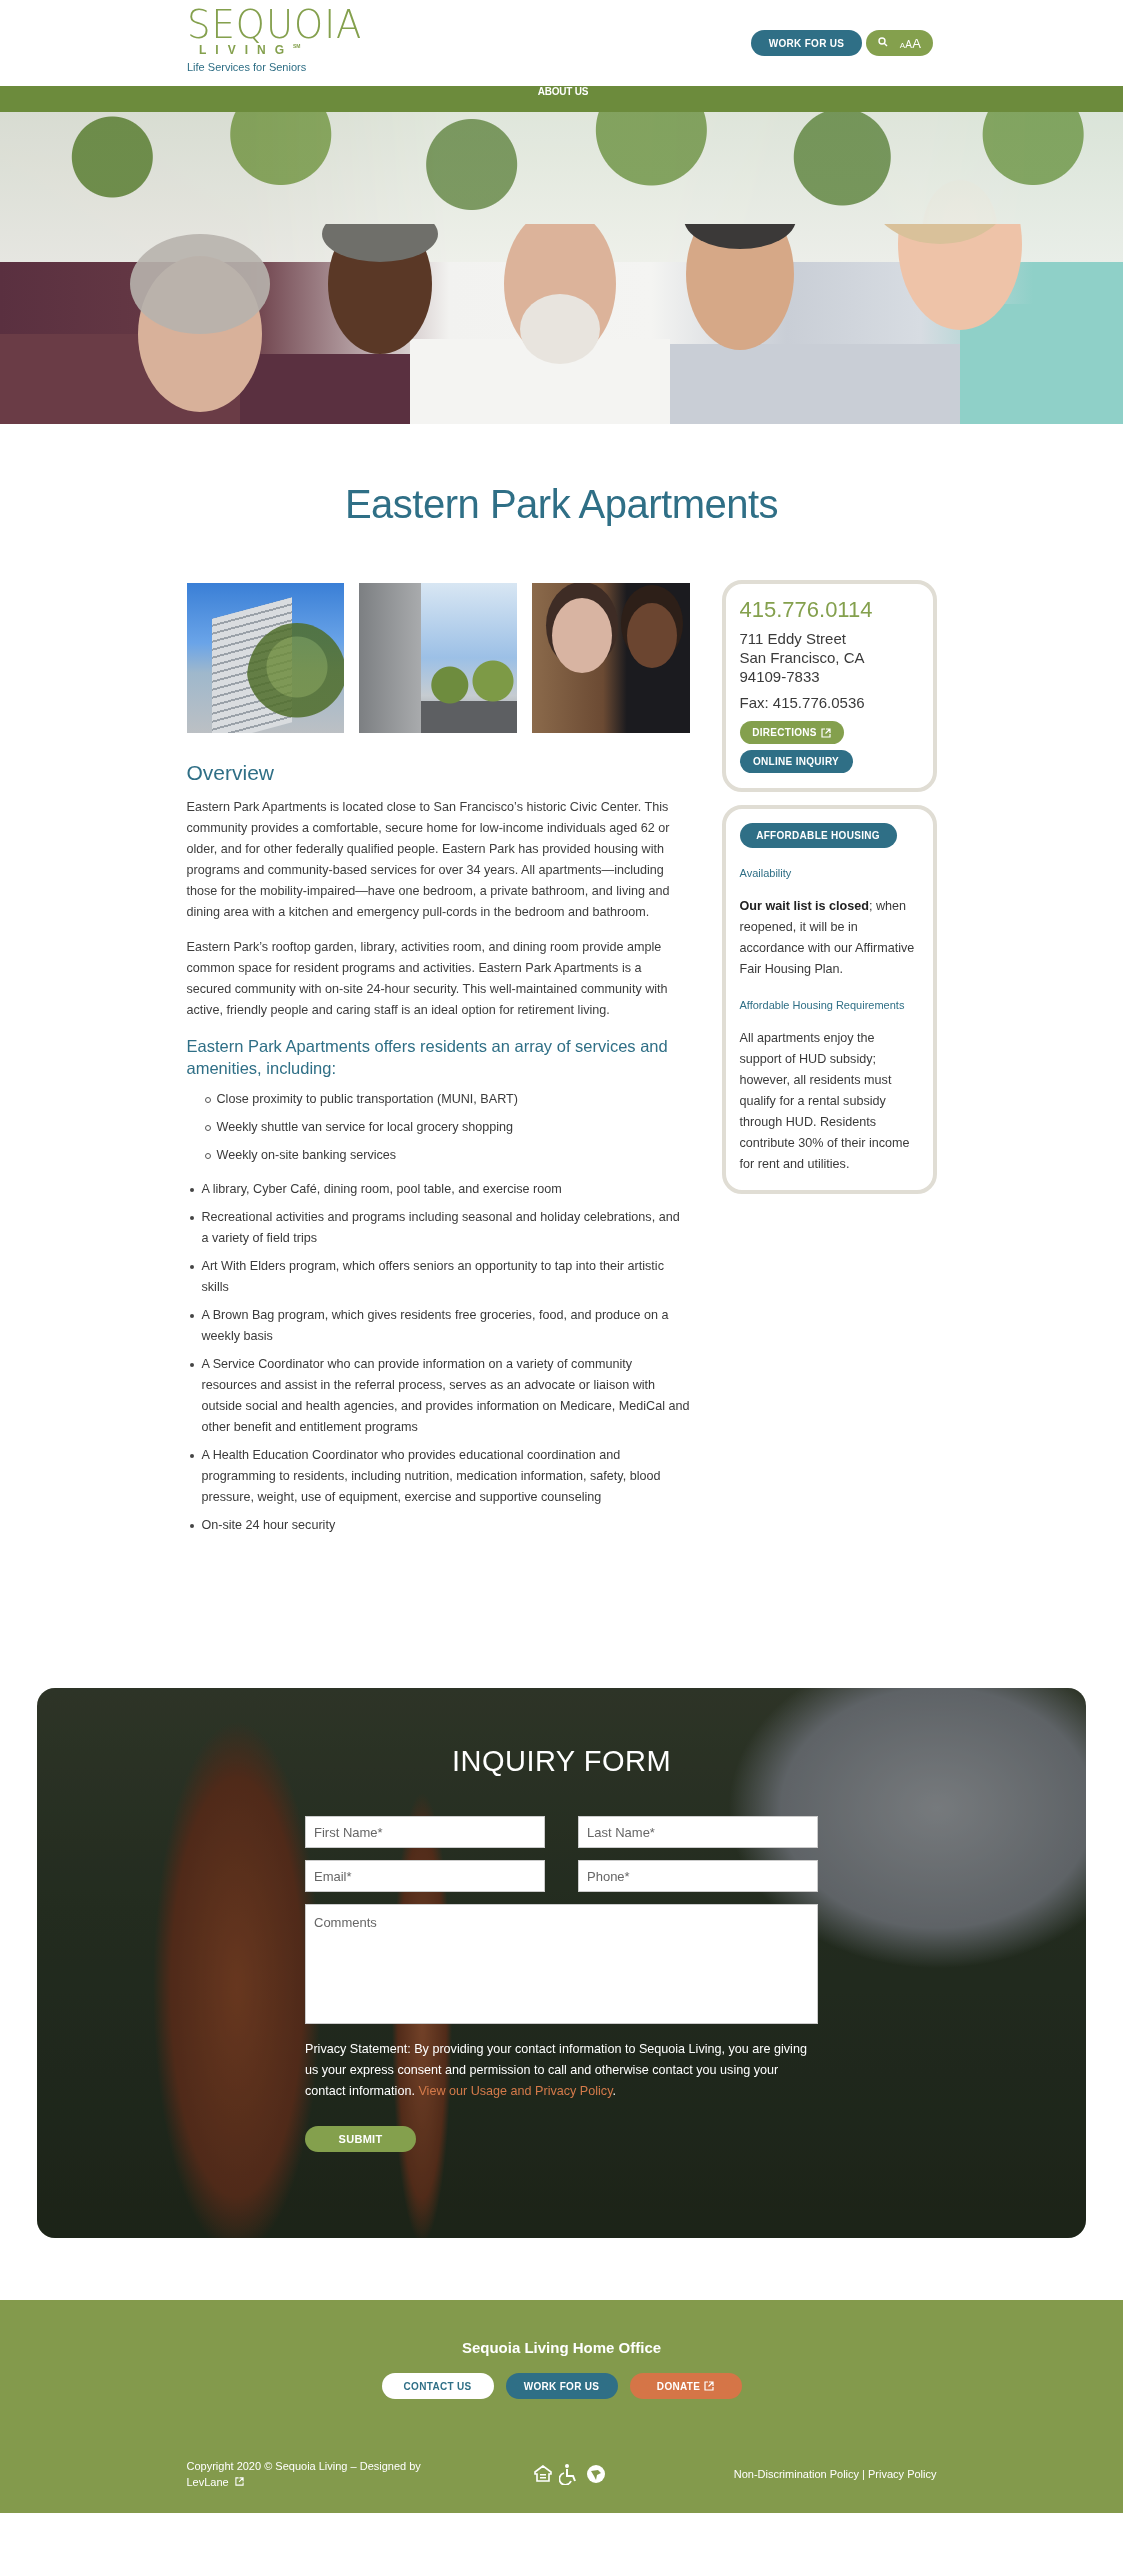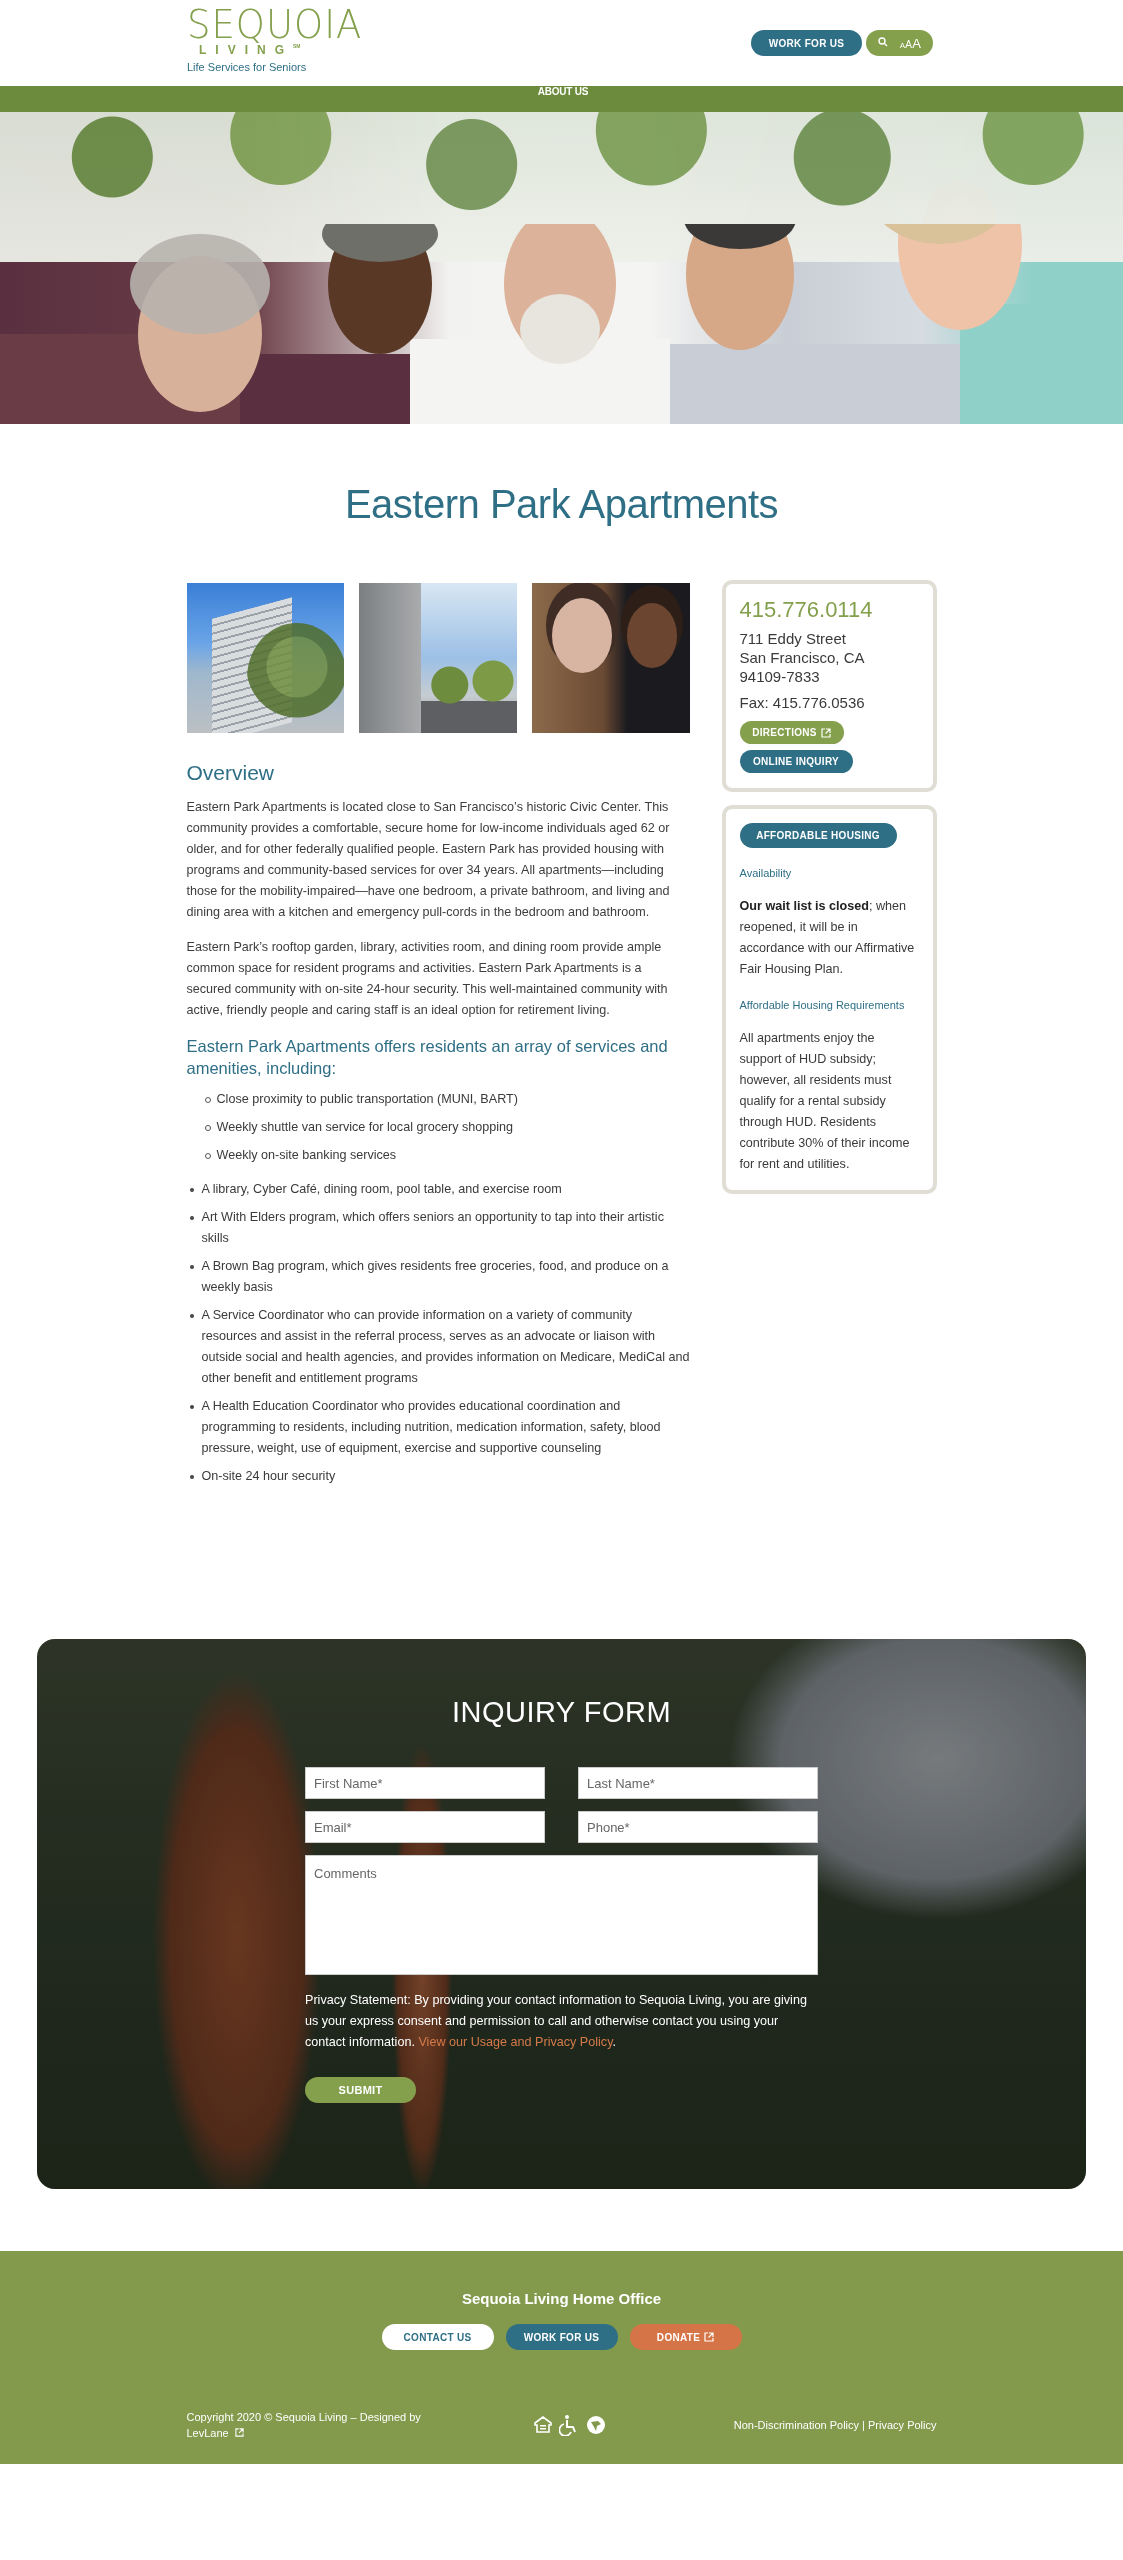--- a/index.html
+++ b/index.html
@@ -71,21 +71,21 @@
   h2.section { font-size: 21px; color: #2f6f86; font-weight: normal; margin-top: 28px; margin-bottom: 12px; }
   p.body { font-size: 12.6px; line-height: 21px; color: #3d3d3d; margin-bottom: 14px; }
   h3.sub { font-size: 16.5px; color: #2f6f86; font-weight: normal; line-height: 22px; margin-top: 2px; margin-bottom: 10px; }
   ul.nested { list-style: none; padding-left: 22px; margin-bottom: 14px; }
   ul.nested li { font-size: 12.6px; line-height: 20px; margin-bottom: 8px; position: relative; padding-left: 8px; }
   ul.nested li::before { content: ""; position: absolute; left: -4px; top: 8px; width: 4px; height: 4px; border: 1px solid #555; border-radius: 50%; }
   ul.main-list { list-style: none; padding-left: 15px; }
   ul.main-list li { font-size: 12.6px; line-height: 21px; margin-bottom: 7px; position: relative; }
   ul.main-list li::before { content: ""; position: absolute; left: -12px; top: 9px; width: 4px; height: 4px; background: #444; border-radius: 50%; }
 
-  .card { border: 4px solid #e0ddd4; border-radius: 10px; padding: 13px 14px 15px 14px; margin-bottom: 13px; }
+  .card { border: 4px solid #e0ddd4; border-radius: 20px; padding: 13px 14px 15px 14px; margin-bottom: 13px; }
   .card-phone { font-size: 22px; color: #84a04d; margin-bottom: 6px; }
   .card-line { font-size: 15px; line-height: 19px; color: #3a3a3a; }
   .card-fax { font-size: 15px; color: #3a3a3a; margin-top: 8px; margin-bottom: 10px; }
   .btn-dir { background: #84a04d; width: 104px; height: 23px; font-size: 10px; margin-bottom: 6px; }
   .btn-inq { background: #2f6f86; width: 113px; height: 23px; font-size: 10px; }
   .card2 { padding-top: 14px; }
   .badge-ah { background: #2f6f86; width: 157px; height: 25px; font-size: 10px; border-radius: 13px; margin-bottom: 14px; cursor: default; }
   .card h4 { font-size: 11px; color: #2f6f86; font-weight: normal; margin-bottom: 12px; line-height: 22px; }
   .card p { font-size: 12.6px; line-height: 21px; color: #3a3a3a; margin-bottom: 14px; }
   .card p b { color: #222; }
@@ -197,20 +197,21 @@
     <h3 class="sub">Eastern Park Apartments offers residents an array of services and amenities, including:</h3>
 
     <ul class="nested">
       <li>Close proximity to public transportation (MUNI, BART)</li>
       <li>Weekly shuttle van service for local grocery shopping</li>
       <li>Weekly on-site banking services</li>
     </ul>
 
     <ul class="main-list">
       <li>A library, Cyber Café, dining room, pool table, and exercise room</li>
+      <li>Recreational activities and programs including seasonal and holiday celebrations, and a variety of field trips</li>
       <li>Art With Elders program, which offers seniors an opportunity to tap into their artistic skills</li>
       <li>A Brown Bag program, which gives residents free groceries, food, and produce on a weekly basis</li>
       <li>A Service Coordinator who can provide information on a variety of community resources and assist in the referral process, serves as an advocate or liaison with outside social and health agencies, and provides information on Medicare, MediCal and other benefit and entitlement programs</li>
       <li>A Health Education Coordinator who provides educational coordination and programming to residents, including nutrition, medication information, safety, blood pressure, weight, use of equipment, exercise and supportive counseling</li>
       <li>On-site 24 hour security</li>
     </ul>
   </div>
 
   <aside class="sidebar">
     <div class="card">

